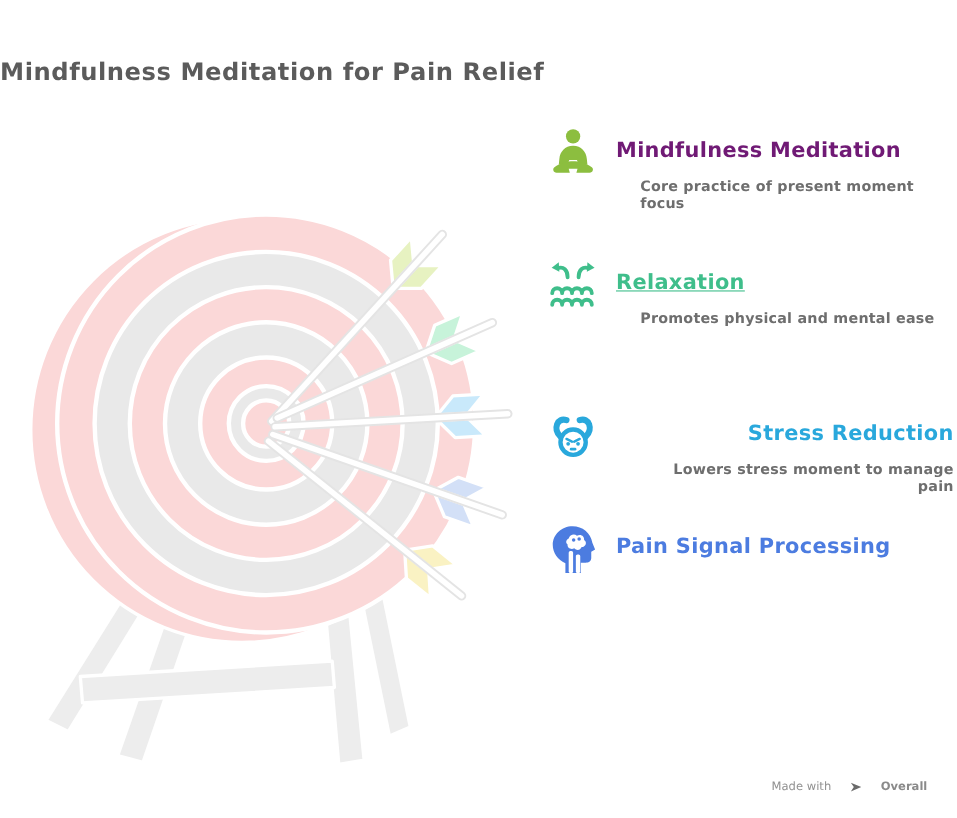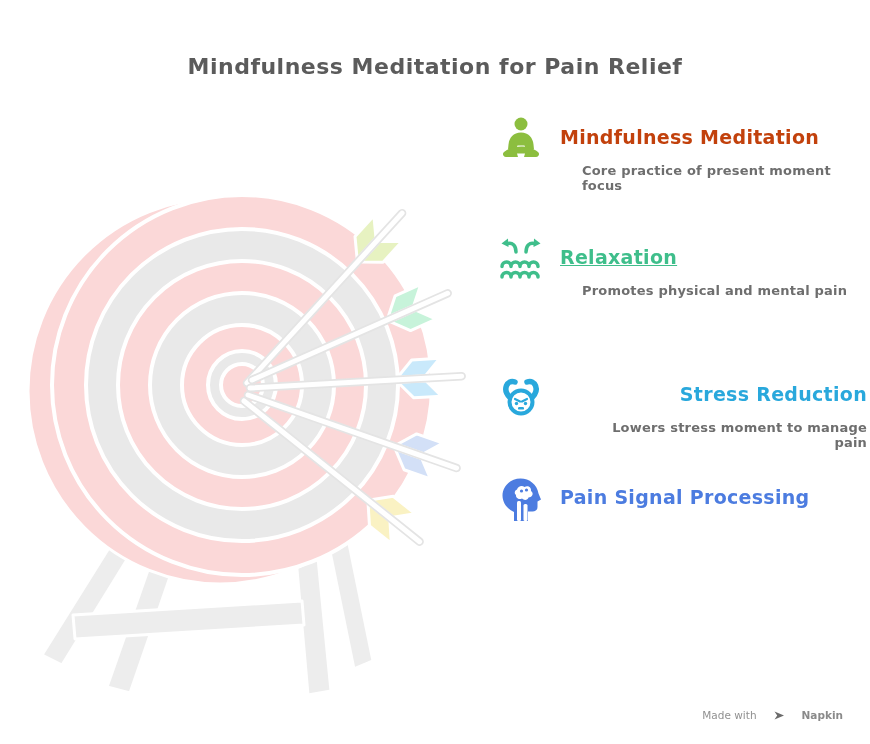--- a/index.html
+++ b/index.html
@@ -1,21 +1,21 @@
 <!DOCTYPE html>
 <html><head>
 <meta charset="utf-8">
 <style>
   html,body{margin:0;padding:0;background:#fff;}
   .canvas{
     position:relative;width:870px;height:744px;background:#ffffff;
     font-family:"DejaVu Sans","Liberation Sans",sans-serif;overflow:hidden;
   }
   .page-title{
-    position:absolute;left:0;right:0;top:54px;text-align:center;
+    position:absolute;left:0;right:0;top:54px;text-align:left;
     font-size:22px;font-weight:bold;letter-spacing:.5px;color:#5b5b5b;
   }
   .illustration{position:absolute;left:0;top:95px;}
   .item{position:absolute;left:497px;width:370px;display:flex;gap:15px;align-items:flex-start;}
   .item-icon{width:48px;height:48px;flex:0 0 48px;margin-top:2px;}
   .item-icon svg{width:48px;height:48px;display:block;}
   .item-text{padding-top:14px;}
   .item-title{font-size:19px;font-weight:bold;letter-spacing:.3px;line-height:1.1;}
   .item-subtitle{margin-top:15px;font-size:13px;font-weight:bold;color:#6e6e6e;letter-spacing:.2px;margin-left:22px;}
   .watermark{
@@ -92,39 +92,39 @@
 
   <div class="item" style="top:113px;">
     <div class="item-icon" style="color: rgb(140, 190, 63);">
       <svg viewBox="0 0 48 48" fill="currentColor">
         <circle cx="24" cy="9" r="6.5"></circle>
         <path d="M24,17.5c-7.5,0-12,5.5-12.5,12l-0.5,5h8l1.5-4h7l1.5,4h8l-0.5-5C36,23,31.5,17.5,24,17.5z"></path>
         <path d="M7,37c5-4,12-5.5,17-5.5S36,33,41,37c2,1.5,1,5-2,5H27l1-3.5h-8L21,42H9C6,42,5,38.5,7,37z"></path>
       </svg>
     </div>
     <div class="item-text">
-      <div class="item-title" style="color: #c2410c;">Mindfulness Meditation</div>
+      <div class="item-title" style="color: #701a75;">Mindfulness Meditation</div>
       <div class="item-subtitle">Core practice of present moment focus</div>
     </div>
   </div>
 
   <div class="item" style="top:233px;">
     <div class="item-icon" style="color: rgb(63, 190, 139);">
       <svg viewBox="0 0 48 48" fill="none" stroke="currentColor" stroke-width="3.5" stroke-linecap="round">
         <path d="M19,17C19,10,15,7.5,11,8.5"></path>
         <polygon points="11,3.5 4.5,8.5 11.5,12" fill="currentColor" stroke="none"></polygon>
         <path d="M29,17c0-7,4-9.5,8-8.5"></path>
         <polygon points="37,3.5 43.5,8.5 36.5,12" fill="currentColor" stroke="none"></polygon>
         <path d="M5,31.5a4.5,4.5 0 0 1 9,0 m0,0 a4.5,4.5 0 0 1 9,0 m0,0 a4.5,4.5 0 0 1 9,0 m0,0 a4.5,4.5 0 0 1 9,0"></path>
         <path d="M5,42a4.5,4.5 0 0 1 9,0 m0,0 a4.5,4.5 0 0 1 9,0 m0,0 a4.5,4.5 0 0 1 9,0 m0,0 a4.5,4.5 0 0 1 9,0"></path>
       </svg>
     </div>
     <div class="item-text">
       <div class="item-title" style="color: rgb(63, 190, 139); text-decoration: underline;">Relaxation</div>
-      <div class="item-subtitle">Promotes physical and mental pain</div>
+      <div class="item-subtitle">Promotes physical and mental ease</div>
     </div>
   </div>
 
   <div class="item" style="top:370px;text-align:right;">
     <div class="item-icon" style="color: rgb(41, 168, 220);">
       <svg viewBox="0 0 48 48">
         <circle cx="24" cy="30" r="11.5" fill="none" stroke="currentColor" stroke-width="4"></circle>
         <path d="M12.5,25C5.5,18,9.5,7,18,10" fill="none" stroke="currentColor" stroke-width="5.5" stroke-linecap="round"></path>
         <path d="M35.5,25C42.5,18,38.5,7,30,10" fill="none" stroke="currentColor" stroke-width="5.5" stroke-linecap="round"></path>
         <path d="M18,27l5,2.5 M30,27l-5,2.5" stroke="currentColor" stroke-width="2.2" stroke-linecap="round"></path>
@@ -156,16 +156,16 @@
   </div>
 
 
   <div class="watermark">
     <span>Made with</span>
     <span class="napkin-glyph">
       <svg viewBox="0 0 11 11" width="11" height="11">
         <path d="M0.5,1.5 L10,5.5 L0.5,9.5 L3.2,5.5 Z" fill="#6b6b6b"></path>
       </svg>
     </span>
-    <span class="brand">Napkin</span>
+    <span class="brand">Overall</span>
   </div>
 
 </div>
 
 </body></html>

